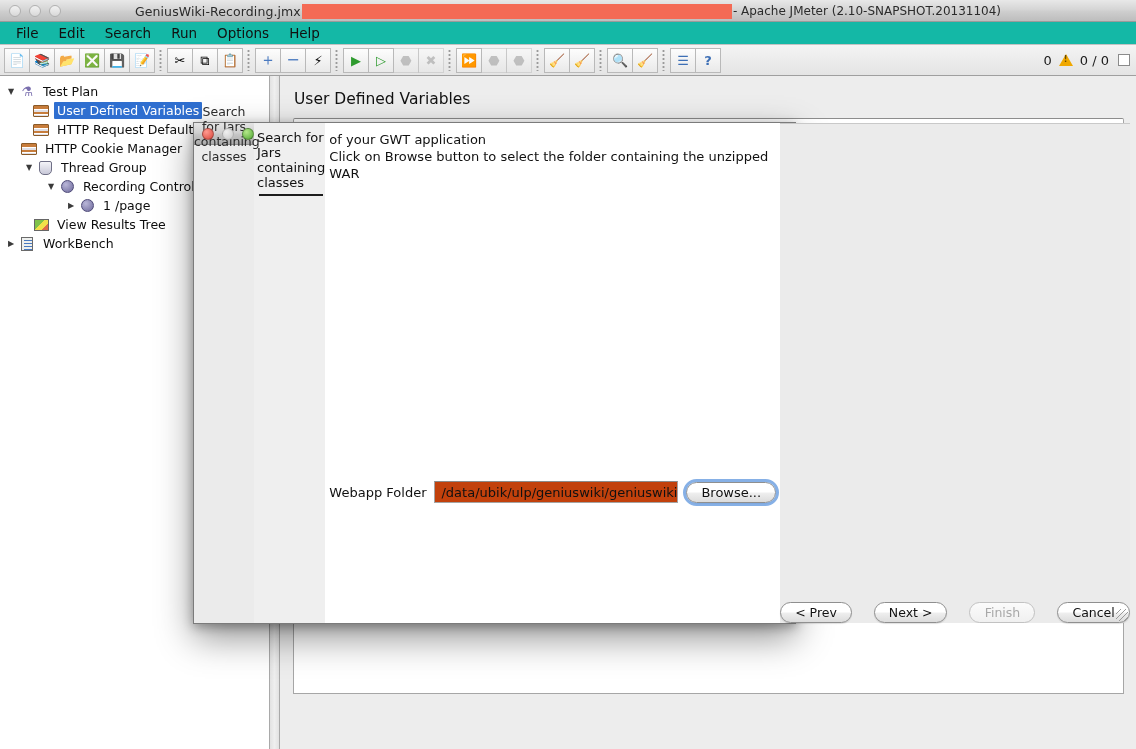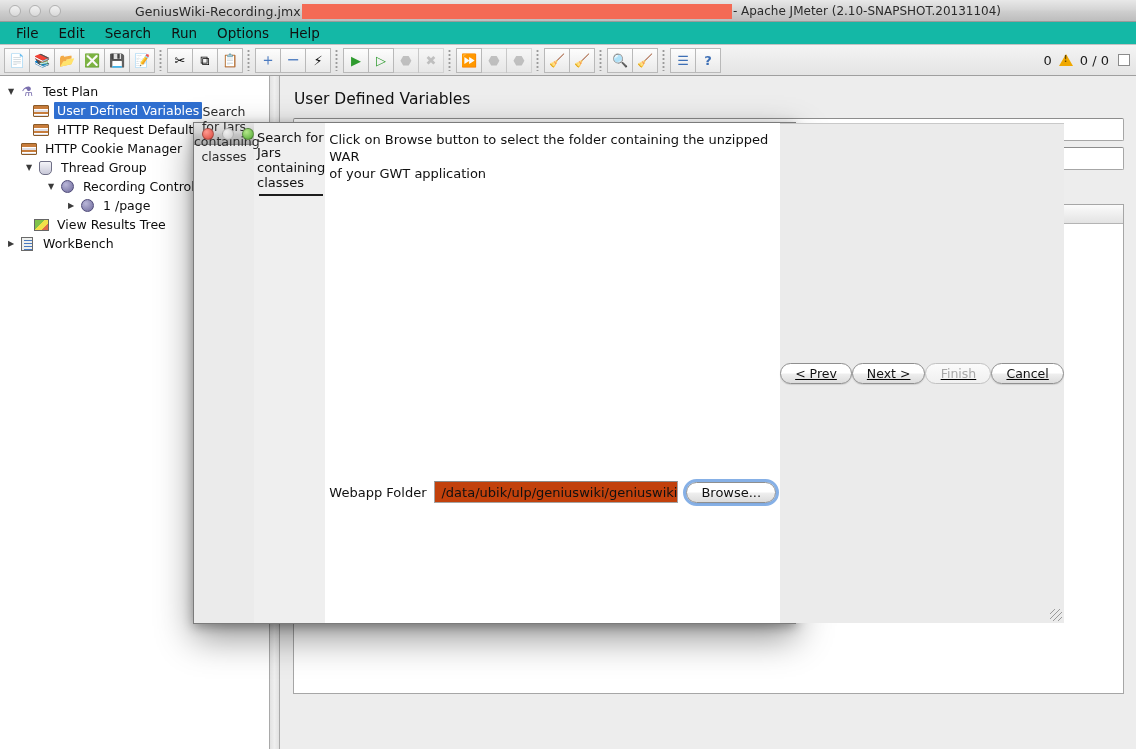--- a/index.html
+++ b/index.html
@@ -234,23 +234,22 @@
   .dlg-formlabel { font-size: 13px; color: #111; white-space: nowrap; }
   .dlg-input {
     flex: 1; height: 22px; background: #c2410c;
     border: 1px solid #a4a4a4; border-top-color: #8b8b8b;
     display: flex; align-items: center; padding-left: 6px;
     font-size: 13px; color: #111;
   }
   .dlg-note { font-size: 13px; color: #111; padding: 8px 0 0 2px; }
   .dlg-footer {
     flex: 0 0 40px; background: #ebebeb; border-top: 1px solid #c9c9c9;
-    display: flex; align-items: center; justify-content: center; 
+    display: flex; align-items: flex-end; justify-content: center; gap: 22px;
     position: relative;
-    text-decoration: underline;
   }
   .grip {
     position: absolute; right: 2px; bottom: 2px; width: 12px; height: 12px;
     background-image:
       linear-gradient(135deg, transparent 46%, #9a9a9a 46%, #9a9a9a 56%, transparent 56%);
     background-size: 5px 5px;
   }
 </style>
 </head>
 <body>
@@ -430,22 +429,22 @@
       </div>
       <div class="dlg-title-text">Search for Jars containing classes</div>
     </div>
 
     <div class="dlg-header">
       <div class="dlg-header-text">Search for Jars containing classes</div>
       <div class="dlg-rule"></div>
     </div>
 
     <div class="dlg-body">
+      <div class="dlg-instr">of your GWT application</div>
       <div class="dlg-instr">Click on Browse button to select the folder containing the unzipped WAR</div>
-      <div class="dlg-instr">of your GWT application</div>
 
       <div class="dlg-spacer"></div>
 
       <div class="dlg-formrow">
         <span class="dlg-formlabel">Webapp Folder</span>
         <span class="dlg-input" placeholder="">/data/ubik/ulp/geniuswiki/geniuswiki</span>
         <span class="aqua focused" style="min-width:70px;font-size:13px;">Browse...</span>
       </div>
 
 

